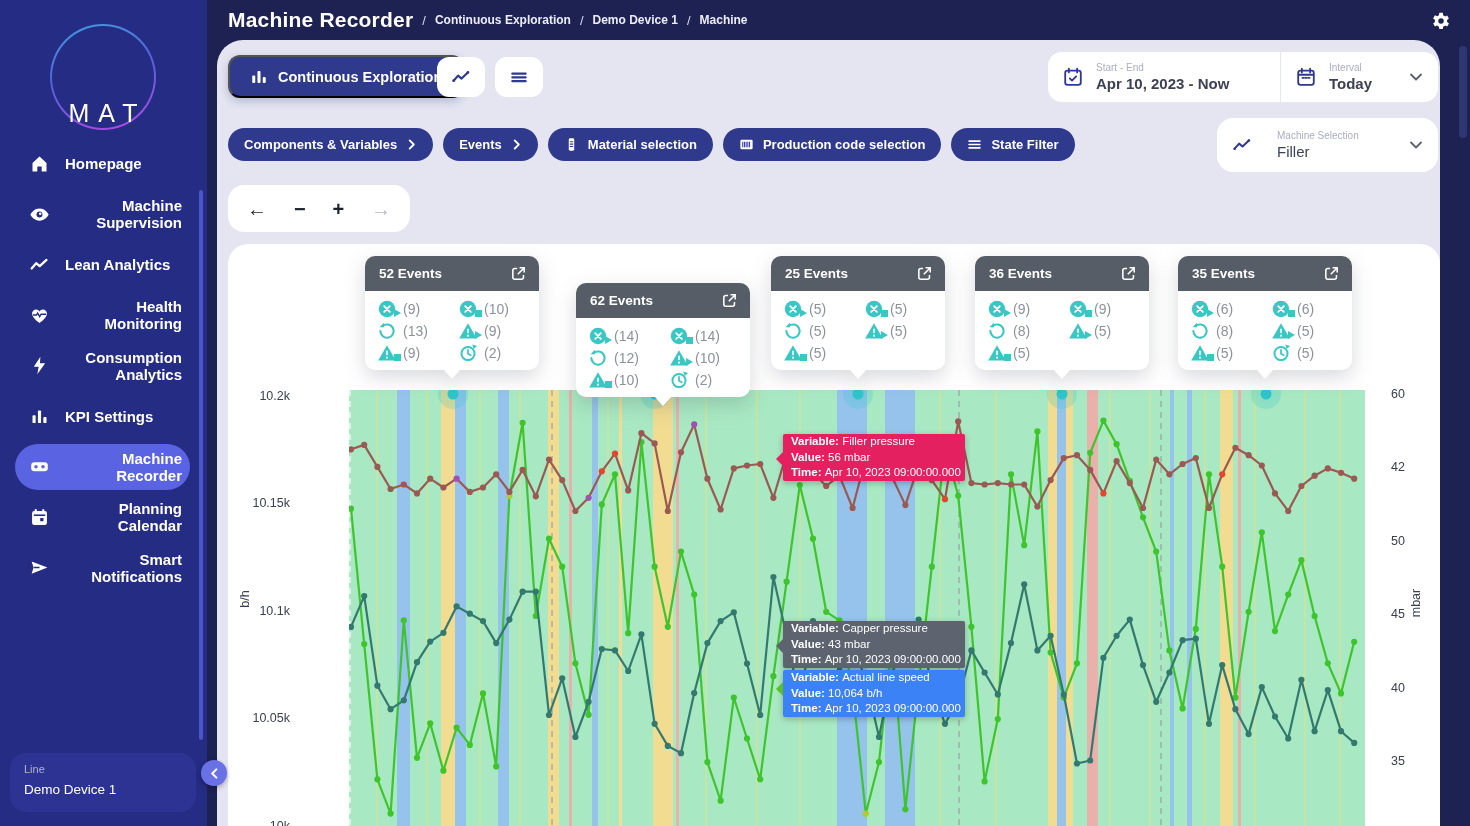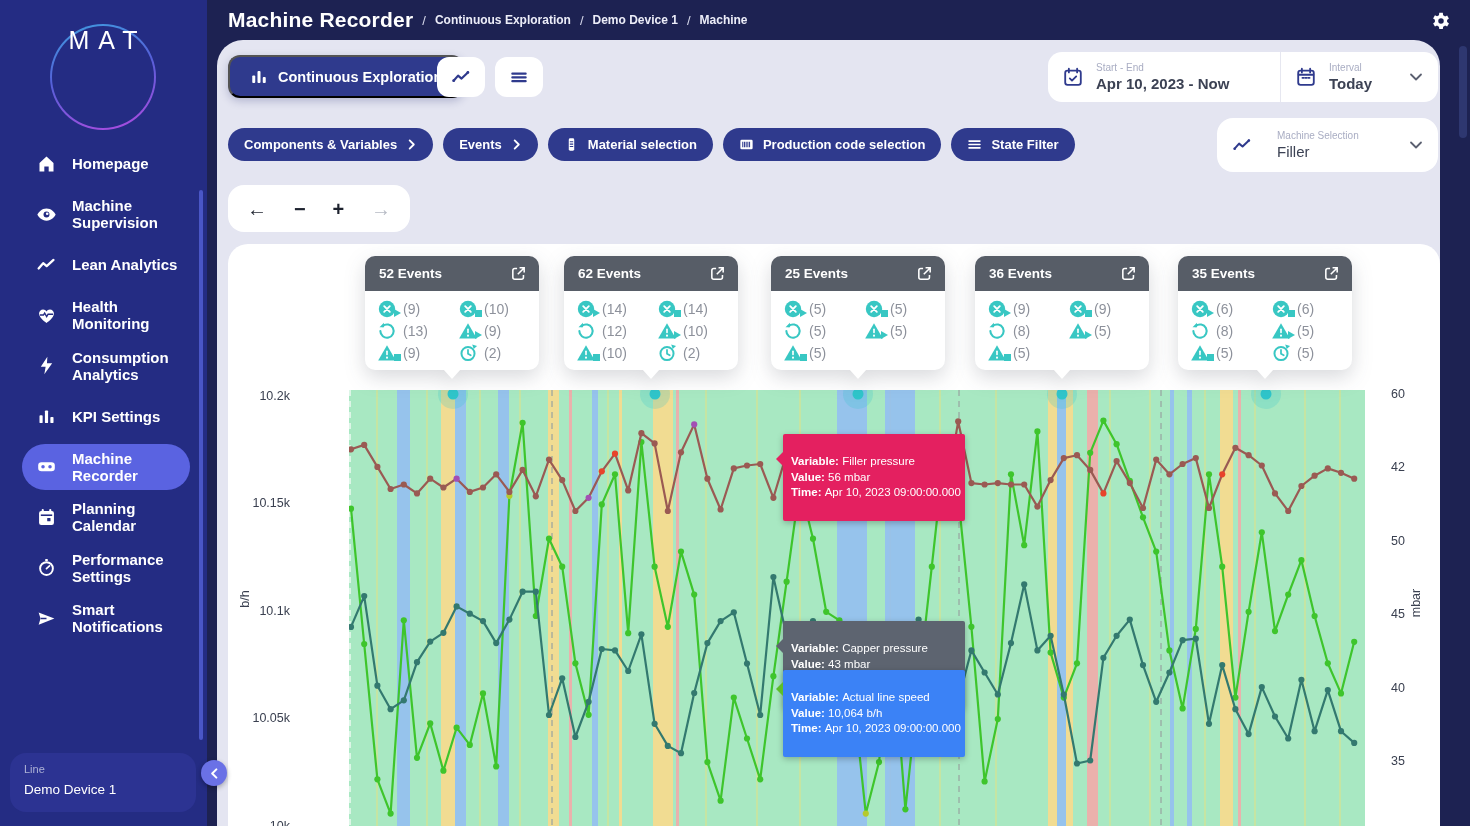--- a/index.html
+++ b/index.html
@@ -3,23 +3,23 @@
 <meta charset="utf-8">
 <style>
   * { margin:0; padding:0; box-sizing:border-box; }
   html,body { width:1470px; height:826px; overflow:hidden; font-family:"Liberation Sans", sans-serif; }
   body { position:relative; background:#1d2252; }
 
   
   .sidebar { position:absolute; left:0; top:0; width:207px; height:826px; background:#242c83; z-index:5; }
   .logo-ring { position:absolute; left:50px; top:24px; width:106px; height:106px; border-radius:50%;
     padding:2px; background:linear-gradient(165deg,#3f9fe0 0%,#5560d8 45%,#b24ae0 100%); }
-  .logo-inner { width:100%; height:100%; border-radius:50%; background:#242c83; display:flex; align-items:flex-start; justify-content:center; }
+  .logo-inner { width:100%; height:100%; border-radius:50%; background:#242c83; display:flex; align-items:flex-end; justify-content:center; }
   .logo-text { color:#fff; font-size:25px; font-weight:300; letter-spacing:9px; padding-left:9px; }
-  .nav { position:absolute; top:136px; left:12px; right:0; }
+  .nav { position:absolute; top:136px; left:5px; right:0;text-align:right; }
   .nav-item { display:flex; align-items:center; gap:15px; height:46px; margin:4.5px 17px 4.5px 10px;
     padding:0 8px 0 13px; border-radius:26px; color:#fff; cursor:pointer; }
   .nav-item.active { background:#5a63e1; }
   .nav-item .nicon { width:22px; height:22px; flex:0 0 22px; display:flex; align-items:center; justify-content:center; --hole:#242c83; }
   .nav-item.active .nicon { --hole:#5a63e1; }
   .nav-item .nlabel { font-size:15px; font-weight:700; line-height:17px; max-width:118px; }
   .side-scroll { position:absolute; right:4px; top:190px; width:4px; height:550px; border-radius:2px; background:#4a56c6; }
   .device-card { position:absolute; left:10px; top:753px; width:186px; height:59px; border-radius:16px;
     background:#2c3392; padding:10px 14px; }
   .device-label { font-size:11px; color:#aeb3d6; }
@@ -76,21 +76,21 @@
   .badge-ext { margin-left:auto; width:17px; height:17px; cursor:pointer; }
   .badge-body { background:#fff; border-radius:0 0 10px 10px; padding:7px 8px 7px 12px; display:flex; gap:8px; position:relative; }
   .badge-body::after { content:""; position:absolute; left:50%; bottom:-9px; transform:translateX(-50%);
     border:9px solid transparent; border-top:10px solid #fff; border-bottom:0; }
   .badge-col { display:flex; flex-direction:column; gap:1px; flex:1; }
   .ev-row { display:flex; align-items:center; gap:6px; height:21px; }
   .ev-ic { position:relative; width:20px; height:20px; flex:0 0 20px; }
   .ev-sub { position:absolute; right:-4px; bottom:-2px; }
   .ev-count { font-size:14px; color:#8d919b; }
 
-  .tt { position:absolute; width:182px; color:#fff; font-size:11.5px; line-height:15.5px; padding:20px 8px;
+  .tt { position:absolute; width:182px; color:#fff; font-size:11.5px; line-height:15.5px; padding:0 8px;
     border-radius:2px; z-index:5; box-shadow:0 2px 6px rgba(0,0,0,.25); white-space:nowrap; }
   .tt b { font-weight:700; }
   .tt-arrow { position:absolute; left:-7px; width:0; height:0; border:7px solid transparent; border-left:0; }
 </style>
 </head>
 <body>
 
 <aside class="sidebar">
   <div class="logo-ring">
     <div class="logo-inner">
@@ -165,30 +165,20 @@
         <span class="nicon">
           <svg width="21" height="21" viewBox="0 0 24 24">
             <rect x="3.5" y="4.5" width="17" height="16" rx="2.5" fill="currentColor"></rect>
             <rect x="6.5" y="2.3" width="2.4" height="4" rx="1.1" fill="currentColor"></rect>
             <rect x="15.1" y="2.3" width="2.4" height="4" rx="1.1" fill="currentColor"></rect>
             <rect x="5.5" y="8.5" width="13" height="1.8" fill="var(--hole)"></rect>
             <rect x="12.8" y="12.5" width="3.8" height="3.8" rx=".6" fill="var(--hole)"></rect>
           </svg>
         </span>
         <span class="nlabel">Planning Calendar</span>
-      </div>
-      <div class="nav-item">
-        <span class="nicon">
-          <svg width="21" height="21" viewBox="0 0 24 24">
-            <circle cx="12" cy="13.2" r="7.3" fill="none" stroke="currentColor" stroke-width="2.2"></circle>
-            <rect x="10.4" y="2.2" width="3.2" height="2.6" rx="1" fill="currentColor"></rect>
-            <path d="M12 13.2l3.4-3" stroke="currentColor" stroke-width="2" stroke-linecap="round"></path>
-          </svg>
-        </span>
-        <span class="nlabel">Performance Settings</span>
       </div>
       <div class="nav-item">
         <span class="nicon">
           <svg width="21" height="21" viewBox="0 0 24 24">
             <path d="M3 5 21 12 3 19l2.2-7z" fill="currentColor"></path>
             <path d="M5.5 12h6.5" stroke="var(--hole)" stroke-width="1.7"></path>
           </svg>
         </span>
         <span class="nlabel">Smart Notifications</span>
       </div>
@@ -392,21 +382,21 @@
                 <span class="ev-ic"><svg width="20" height="20" viewBox="0 0 22 22">
                     <circle cx="11" cy="11.6" r="7.2" fill="none" stroke="#38c7c3" stroke-width="2.2"></circle>
                     <path d="M11 7.6v4.2l3 1.7" fill="none" stroke="#38c7c3" stroke-width="1.9" stroke-linecap="round"></path>
                     <path d="M15.6 1.6 21 3.4l-3.7 3.2z" fill="#38c7c3"></path>
                   </svg></span>
                 <span class="ev-count">(2)</span>
               </div>
             </div>
           </div>
         </div>
-        <div class="badge" style="left: 336px;">
+        <div class="badge" style="left: 348px; margin-top: 27px;">
           <div class="badge-header">
             <span>62 Events</span>
             <svg class="badge-ext" viewBox="0 0 24 24">
               <path d="M10 5H6.8A2.8 2.8 0 0 0 4 7.8v9.4A2.8 2.8 0 0 0 6.8 20h9.4a2.8 2.8 0 0 0 2.8-2.8V14" fill="none" stroke="#fff" stroke-width="2.2"></path>
               <path d="M13.5 4H20v6.5M19.5 4.5 11 13" fill="none" stroke="#fff" stroke-width="2.2"></path>
             </svg>
           </div>
           <div class="badge-body">
             <div class="badge-col">
               <div class="ev-row">

